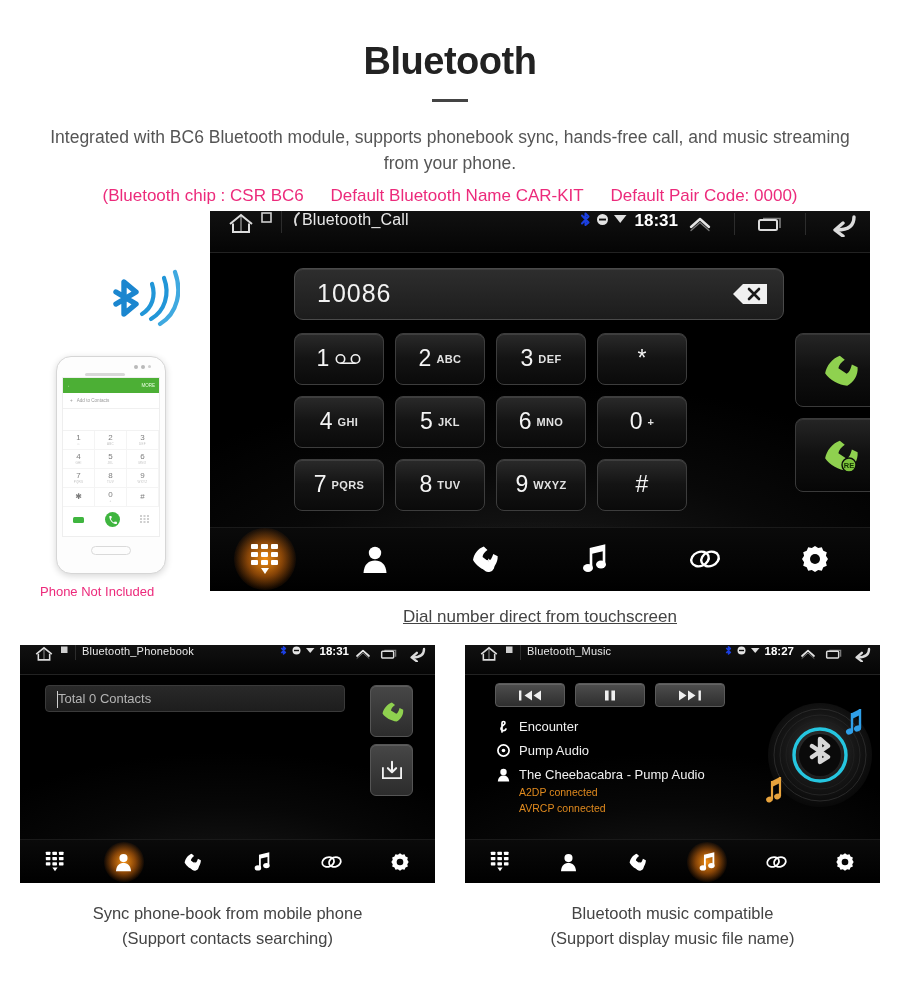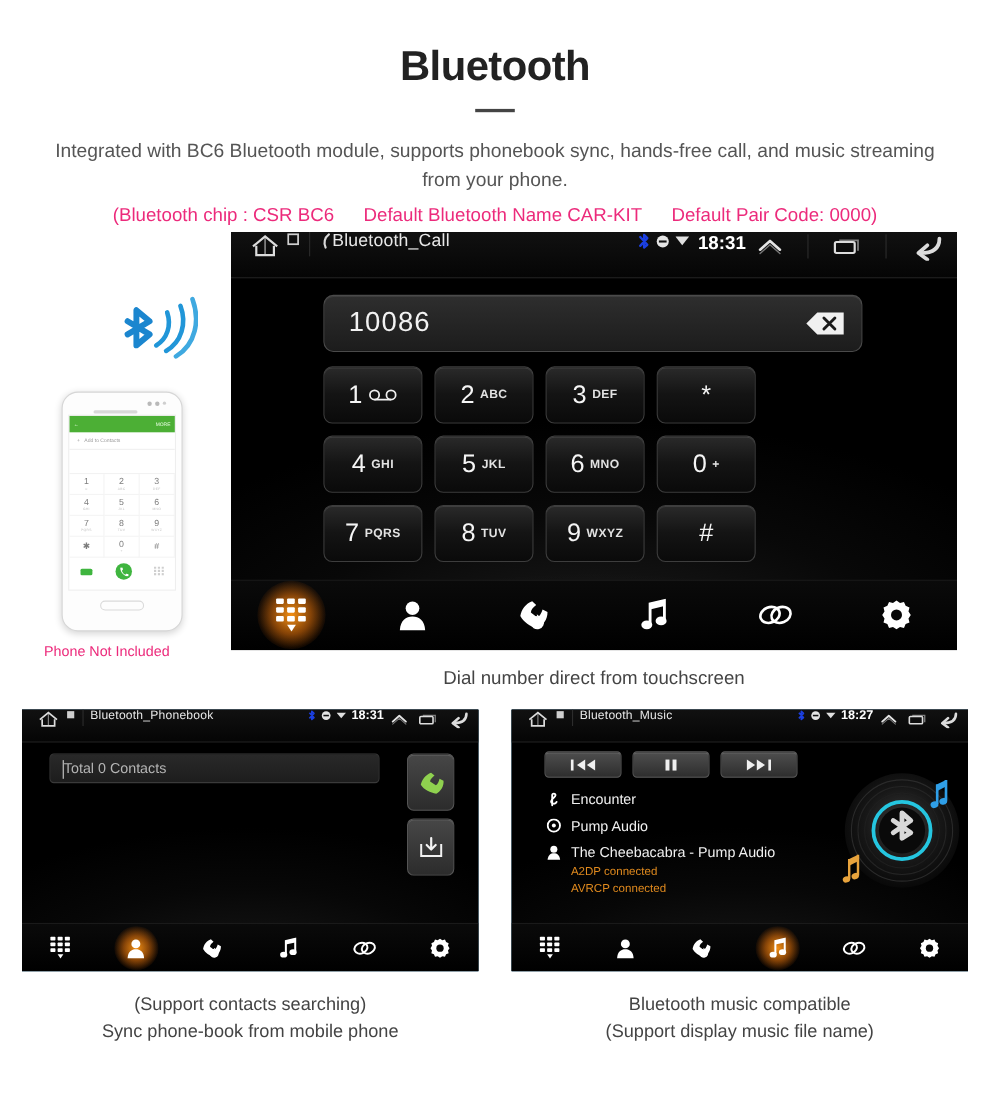--- a/index.html
+++ b/index.html
@@ -522,20 +522,38 @@
         <div class="key">
             <span class="kdigit">9</span>
             <span class="ksub">WXYZ</span>
           </div>
         <div class="key">
             <span class="kdigit">#</span>
           </div>
       </div>
     </div>
 
+    <div class="callcol">
+      <div class="callbtn">
+        <span>
+          <svg width="44" height="36" viewBox="0 0 44 36">
+            <path d="M7 18 C10 11 17 5 25 4 L29 9 C25 11 22 13 21 16 L28 23 C31 22 33 19 35 15 L40 19 C39 27 33 33 26 35 C18 32 10 26 7 18 Z" fill="#8fd14f" transform="rotate(-12 22 19)"></path>
+          </svg>
+        </span>
+      </div>
+      <div class="callbtn">
+        <span style="position:relative">
+          <svg width="44" height="36" viewBox="0 0 44 36">
+            <path d="M7 18 C10 11 17 5 25 4 L29 9 C25 11 22 13 21 16 L28 23 C31 22 33 19 35 15 L40 19 C39 27 33 33 26 35 C18 32 10 26 7 18 Z" fill="#8fd14f" transform="rotate(-12 22 19)"></path>
+            <circle cx="31" cy="28" r="7" fill="#7cc23c" stroke="#0b0b0b" stroke-width="1.4"></circle>
+            <text x="31" y="31" font-family="Liberation Sans, sans-serif" font-size="7.5" font-weight="bold" fill="#123300" text-anchor="middle">RE</text>
+          </svg>
+        </span>
+      </div>
+    </div>
 
     <div class="navbar">
       <div class="navitem active">
         <span class="glyph">
           <svg width="30" height="32" viewBox="0 0 30 32">
               <g fill="#fff">
                 <rect x="1" y="1" width="7" height="5" rx="1"></rect>
                 <rect x="11" y="1" width="7" height="5" rx="1"></rect>
                 <rect x="21" y="1" width="7" height="5" rx="1"></rect>
                 <rect x="1" y="9" width="7" height="5" rx="1"></rect>
@@ -589,21 +607,21 @@
           <svg width="30" height="30" viewBox="0 0 30 30">
               <path d="M15 2 l3.2 2.1 3.6 -0.9 1.5 3.5 3.5 1.5 -0.9 3.6 2.1 3.2 -2.1 3.2 0.9 3.6 -3.5 1.5 -1.5 3.5 -3.6 -0.9 -3.2 2.1 -3.2 -2.1 -3.6 0.9 -1.5 -3.5 -3.5 -1.5 0.9 -3.6 -2.1 -3.2 2.1 -3.2 -0.9 -3.6 3.5 -1.5 1.5 -3.5 3.6 0.9 Z" fill="#fff"></path>
               <circle cx="15" cy="15" r="5" fill="#070707"></circle>
             </svg>
         </span>
       </div>
     </div>
   </div>
 </div>
 
-<div class="caption" style="position:absolute; left:210px; top:605px; width:660px;">Dial number direct from touchscreen</div>
+<div class="caption" style="position:absolute; left:210px; top:605px; width:660px;text-decoration:underline;">Dial number direct from touchscreen</div>
 
 <div class="bottom-row">
 
   <div class="panel">
     <div class="mini-screen">
       <div class="mini-bg"></div>
       <div class="statusbar sm">
         <span class="sb-home">
           <svg width="22" height="17" viewBox="0 0 30 24">
               <path d="M4 13 L15 4 L26 13" fill="none" stroke="#dcdcdc" stroke-width="2.2"></path>
@@ -739,22 +757,22 @@
           <span class="glyph">
               <svg width="20" height="20" viewBox="0 0 30 30">
                 <path d="M15 2 l3.2 2.1 3.6 -0.9 1.5 3.5 3.5 1.5 -0.9 3.6 2.1 3.2 -2.1 3.2 0.9 3.6 -3.5 1.5 -1.5 3.5 -3.6 -0.9 -3.2 2.1 -3.2 -2.1 -3.6 0.9 -1.5 -3.5 -3.5 -1.5 0.9 -3.6 -2.1 -3.2 2.1 -3.2 -0.9 -3.6 3.5 -1.5 1.5 -3.5 3.6 0.9 Z" fill="#fff"></path>
                 <circle cx="15" cy="15" r="5" fill="#070707"></circle>
               </svg>
             </span>
         </div>
       </div>
     </div>
     <div class="panel-caption">
+      <div>Sync phone-book from mobile phone</div>
       <div>(Support contacts searching)</div>
-      <div>Sync phone-book from mobile phone</div>
     </div>
   </div>
 
   <div class="panel">
     <div class="mini-screen">
       <div class="mini-bg"></div>
       <div class="statusbar sm">
         <span class="sb-home">
           <svg width="22" height="17" viewBox="0 0 30 24">
               <path d="M4 13 L15 4 L26 13" fill="none" stroke="#dcdcdc" stroke-width="2.2"></path>

